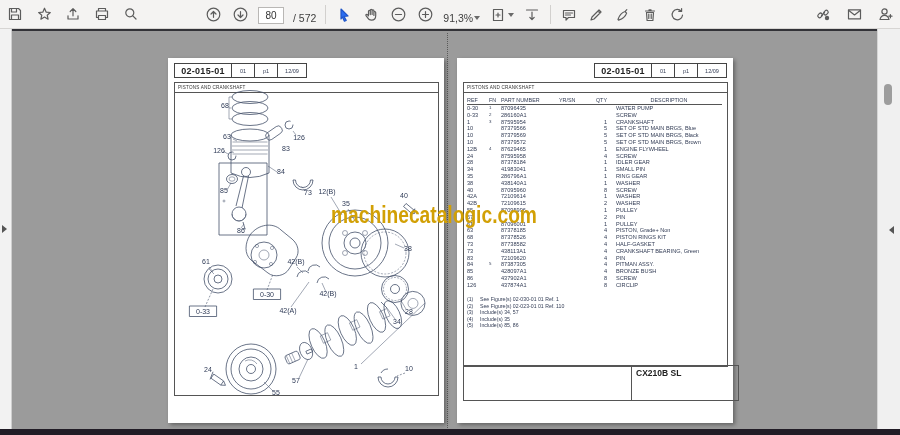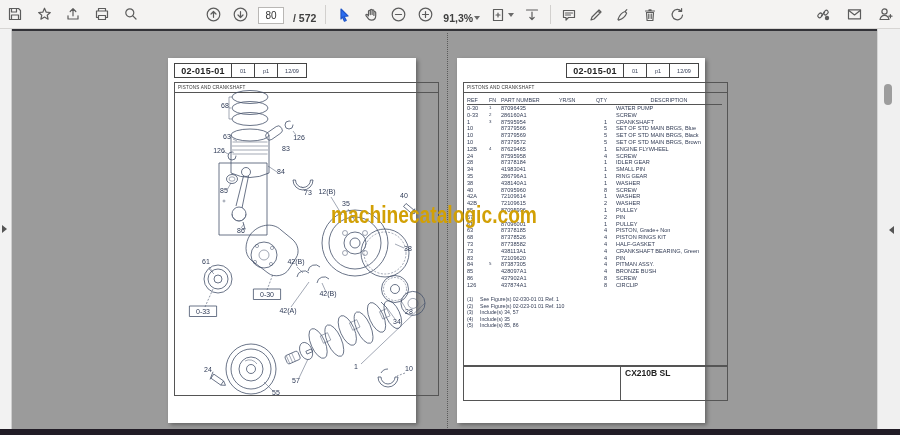--- a/index.html
+++ b/index.html
@@ -9,39 +9,39 @@
     border-bottom:1px solid #d7d5d3;display:flex;align-items:center;z-index:60;}
   .tb-group{display:flex;align-items:flex-end;}
   .tb-left{position:absolute;left:6px;gap:11px;}
   .tb-center{position:absolute;left:204px;gap:9px;}
   .tb-right{position:absolute;right:6px;gap:13px;}
   .tb-btn{width:18px;height:18px;display:flex;align-items:center;justify-content:center;cursor:pointer;}
   .tb-btn svg{stroke:#5c5c5c;fill:none;stroke-width:1.2;stroke-linecap:round;stroke-linejoin:round;}
   .tb-sep{width:1px;height:19px;background:#d2d0ce;}
   .page-input{width:24px;height:15px;border:1px solid #b9b7b5;background:#fff;font-size:10px;
     color:#333;text-align:center;line-height:15px;}
-  .tb-text{font-size:10.5px;color:#404040;font-weight:bold;}
+  .tb-text{font-size:10.5px;color:#404040;}
   .caret{width:0;height:0;border-left:3.5px solid transparent;border-right:3.5px solid transparent;
     border-top:4px solid #6a6a6a;margin-left:1px;}
   
   .left-strip{position:absolute;left:0;top:28px;width:11px;height:401px;background:#f2f2f2;
     border-right:1px solid #cfcfcf;z-index:20;}
   .left-strip .arrow{position:absolute;left:2px;top:197px;width:0;height:0;
     border-top:4px solid transparent;border-bottom:4px solid transparent;border-left:5px solid #555;}
   .canvas{position:absolute;left:11px;top:28px;width:867px;height:401px;background:#9b9b9b;
     border-top:3px solid #323237;}
   .vscroll{position:absolute;right:0;top:28px;width:22px;height:401px;background:#f0f0f0;
     border-left:1px solid #d5d5d5;z-index:20;}
   .vscroll .thumb{position:absolute;left:6px;top:56px;width:8px;height:21px;background:#9d9d9d;border-radius:4px;}
   .vscroll .panel-arrow{position:absolute;left:11px;top:198px;width:0;height:0;
     border-top:4px solid transparent;border-bottom:4px solid transparent;border-right:5px solid #555;}
   .bottom-bar{position:absolute;left:0;top:429px;width:900px;height:6px;background:#211c26;z-index:30;}
   .page-divider{position:absolute;left:436px;top:2px;height:397px;width:0;border-left:1px dotted #5a5a5a;}
   
-  .page{position:absolute;top:27px;width:248px;height:365px;background:#fff;
+  .page{position:absolute;top:27px;width:276px;height:365px;background:#fff;
     box-shadow:2px 2px 4px rgba(0,0,0,.35);color:#323c55;}
   .page-left{left:157px;}
   .page-right{left:446px;}
   .hdr-box{position:absolute;top:5px;display:flex;height:15px;font-size:5.5px;}
   .hdr-box .cell{border:1px solid #444;border-left:none;display:flex;align-items:center;justify-content:center;}
   .hdr-box .code{border-left:1px solid #444;width:56px;font-size:9px;font-weight:bold;letter-spacing:.3px;color:#222;}
   .hdr-box .c1{width:22px;} .hdr-box .c2{width:22px;} .hdr-box .c3{width:28px;}
   .frame{position:absolute;left:6px;top:24px;width:263px;border:1px solid #555;}
   .frame-left{height:312px;}
   .frame-right{height:283px;}
@@ -50,21 +50,21 @@
   
   .ptable{position:absolute;left:3px;top:13px;width:255px;font-size:5.6px;}
   .t-row{display:flex;height:6.8px;line-height:6.8px;white-space:nowrap;}
   .t-head{border-bottom:.5px solid #555;height:8px;line-height:8px;font-size:5.4px;}
   .c-ref{width:22px;} .c-fn{width:12px;font-size:4.4px;} .c-part{width:58px;}
   .c-yrsn{width:34px;} .c-qty{width:14px;text-align:right;} .c-desc{flex:1;padding-left:9px;}
   .h-desc{text-align:center;}
   .footnotes{position:absolute;left:3px;top:213px;font-size:5.2px;}
   .fn-row{display:flex;height:6.6px;line-height:6.6px;}
   .fn-num{width:13px;} 
-  .footer-box{position:absolute;left:6px;top:307px;width:263px;height:34px;border:1px solid #555;display:flex;}
+  .footer-box{position:absolute;left:6px;top:307px;width:263px;height:34px;border:1px solid #555;display:flex;padding-left:11px;}
   .footer-box .f-left{width:156px;border-right:1px solid #555;}
   .footer-box .f-right{flex:1;padding:2px 0 0 4px;font-weight:bold;font-size:8.5px;color:#222;}
   
   .diagram{position:absolute;left:0;top:0;width:263px;height:312px;}
   .diagram *{vector-effect:non-scaling-stroke;}
   .dstroke{stroke:#44506a;fill:none;stroke-width:.8;}
   .dthin{stroke:#44506a;fill:none;stroke-width:.5;}
   .ddash{stroke:#44506a;fill:none;stroke-width:.6;stroke-dasharray:2 1.5;}
   .dlabel{font-size:7px;fill:#2e3a56;text-anchor:middle;font-family:"Liberation Sans",sans-serif;}
   .dlabelbox{stroke:#44506a;fill:none;stroke-width:.8;}

